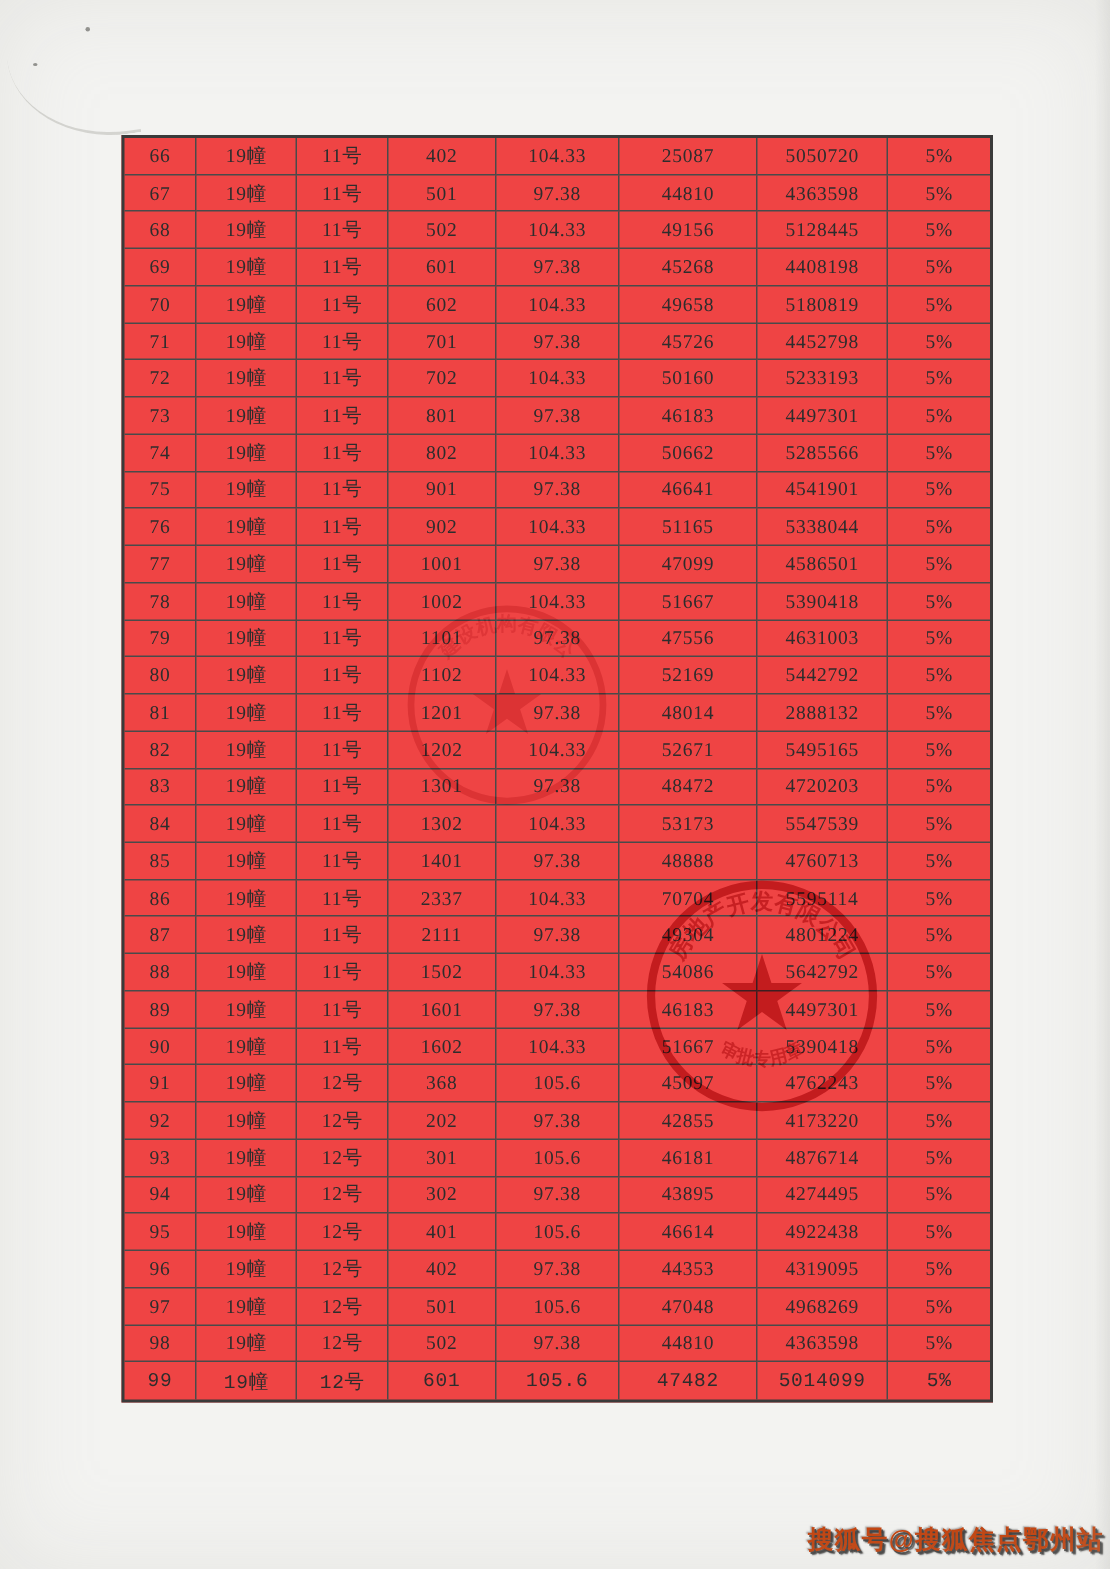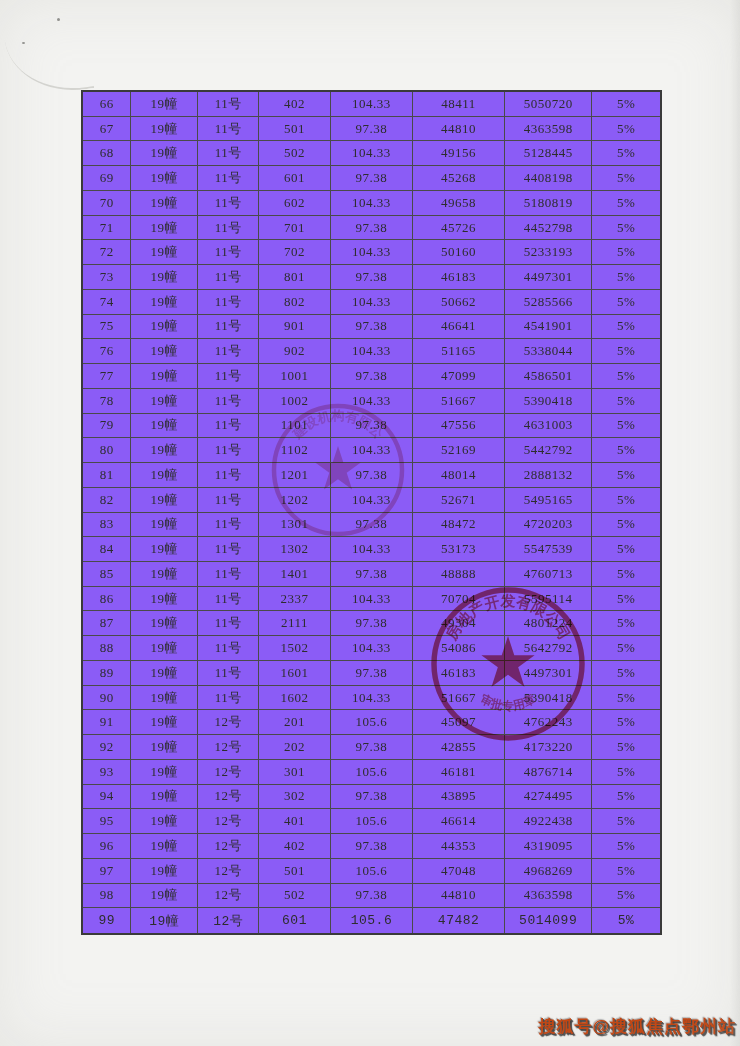--- a/index.html
+++ b/index.html
@@ -18,21 +18,21 @@
     border-bottom:2px solid rgba(185,185,180,.55);
     border-radius:0 0 0 90% ;transform:rotate(-8deg);}
   .speck{position:absolute;background:#8f8f8c;border-radius:50%;}
   .speck.s1{left:57px;top:18px;width:3px;height:3px;}
   .speck.s2{left:22px;top:42px;width:3px;height:2px;}
 
   
   .table{
     position:absolute;left:81px;top:90px;width:581px;height:845px;
     display:grid;grid-template-rows:repeat(34,1fr);
-    border:2px solid #3a3a3a;background:#8b5cf6;
+    border:2px solid #3a3a3a;background:#ef4444;
     box-sizing:border-box;
   }
   .t-row{display:grid;grid-template-columns:50fr 69fr 63fr 74fr 85fr 95fr 90fr 70fr;}
   .t-cell{
     border-right:1.4px solid #4a4a4a;border-bottom:1.4px solid #4a4a4a;
     display:flex;align-items:center;justify-content:center;
     font-size:13px;color:#2d2d2d;letter-spacing:.5px;
     overflow:hidden;white-space:nowrap;
   }
   .t-row .t-cell:last-child{border-right:none;}
@@ -60,21 +60,21 @@
   <div class="speck s1"></div>
   <div class="speck s2"></div>
 
   <div class="table" id="price-table">
       <div class="t-row">
         <div class="t-cell">66</div>
         <div class="t-cell">19幢</div>
         <div class="t-cell">11号</div>
         <div class="t-cell">402</div>
         <div class="t-cell">104.33</div>
-        <div class="t-cell">48411</div>
+        <div class="t-cell">25087</div>
         <div class="t-cell">5050720</div>
         <div class="t-cell">5%</div>
       </div>
       <div class="t-row">
         <div class="t-cell">67</div>
         <div class="t-cell">19幢</div>
         <div class="t-cell">11号</div>
         <div class="t-cell">501</div>
         <div class="t-cell">97.38</div>
         <div class="t-cell">44810</div>
@@ -308,21 +308,21 @@
         <div class="t-cell">1602</div>
         <div class="t-cell">104.33</div>
         <div class="t-cell">51667</div>
         <div class="t-cell">5390418</div>
         <div class="t-cell">5%</div>
       </div>
       <div class="t-row">
         <div class="t-cell">91</div>
         <div class="t-cell">19幢</div>
         <div class="t-cell">12号</div>
-        <div class="t-cell">201</div>
+        <div class="t-cell">368</div>
         <div class="t-cell">105.6</div>
         <div class="t-cell">45097</div>
         <div class="t-cell">4762243</div>
         <div class="t-cell">5%</div>
       </div>
       <div class="t-row">
         <div class="t-cell">92</div>
         <div class="t-cell">19幢</div>
         <div class="t-cell">12号</div>
         <div class="t-cell">202</div>

